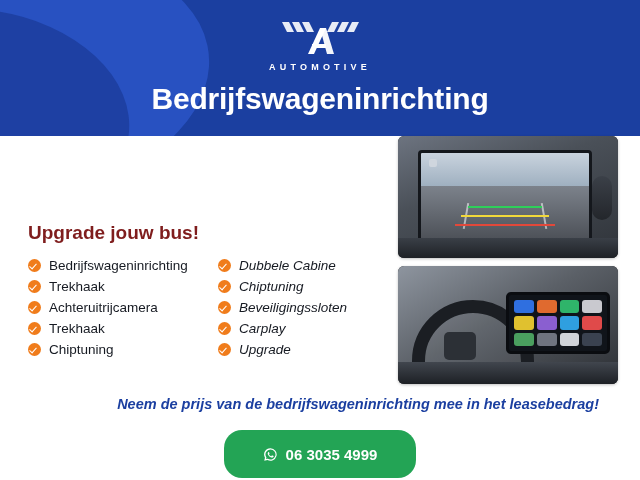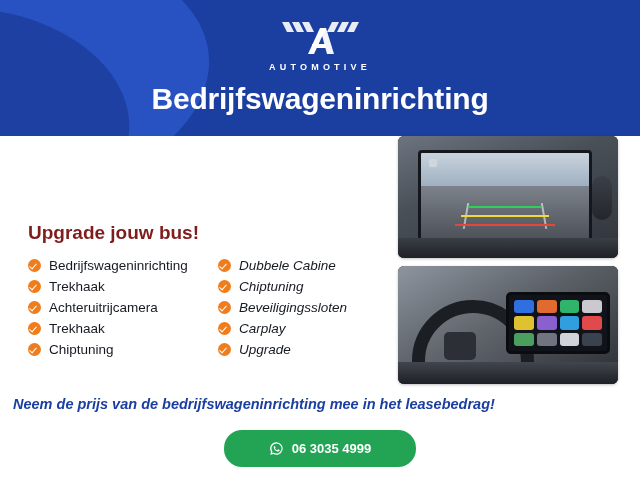--- a/index.html
+++ b/index.html
@@ -255,42 +255,42 @@
   }
   .p2-dash {
     position:absolute; left:0; right:0; bottom:0; height:22px;
     background: linear-gradient(#41464e,#1d2025);
   }
 
   
   .tagline {
     position: absolute;
     top: 396px;
-    left: 13px;
+    left: 4px;
     width: 595px;
-    text-align: left;
+    text-align: right;
     color: #1b3fa0;
     font-size: 14.5px;
     font-weight: 700;
     font-style: italic;
   }
   .cta {
     position: absolute;
     left: 224px;
     top: 430px;
     width: 192px;
-    height: 37px;
+    height: 48px;
     border-radius: 18px;
     background: #23a455;
     color: #ffffff;
     display: flex;
     align-items: center;
     justify-content: center;
     gap: 8px;
-    font-size: 13px;
+    font-size: 15px;
     font-weight: 700;
     cursor: pointer;
     border: none;
   }
   .wa-icon { width: 15px; height: 15px; display:block; }
 </style>
 </head>
 <body>
 
 <div class="poster">

